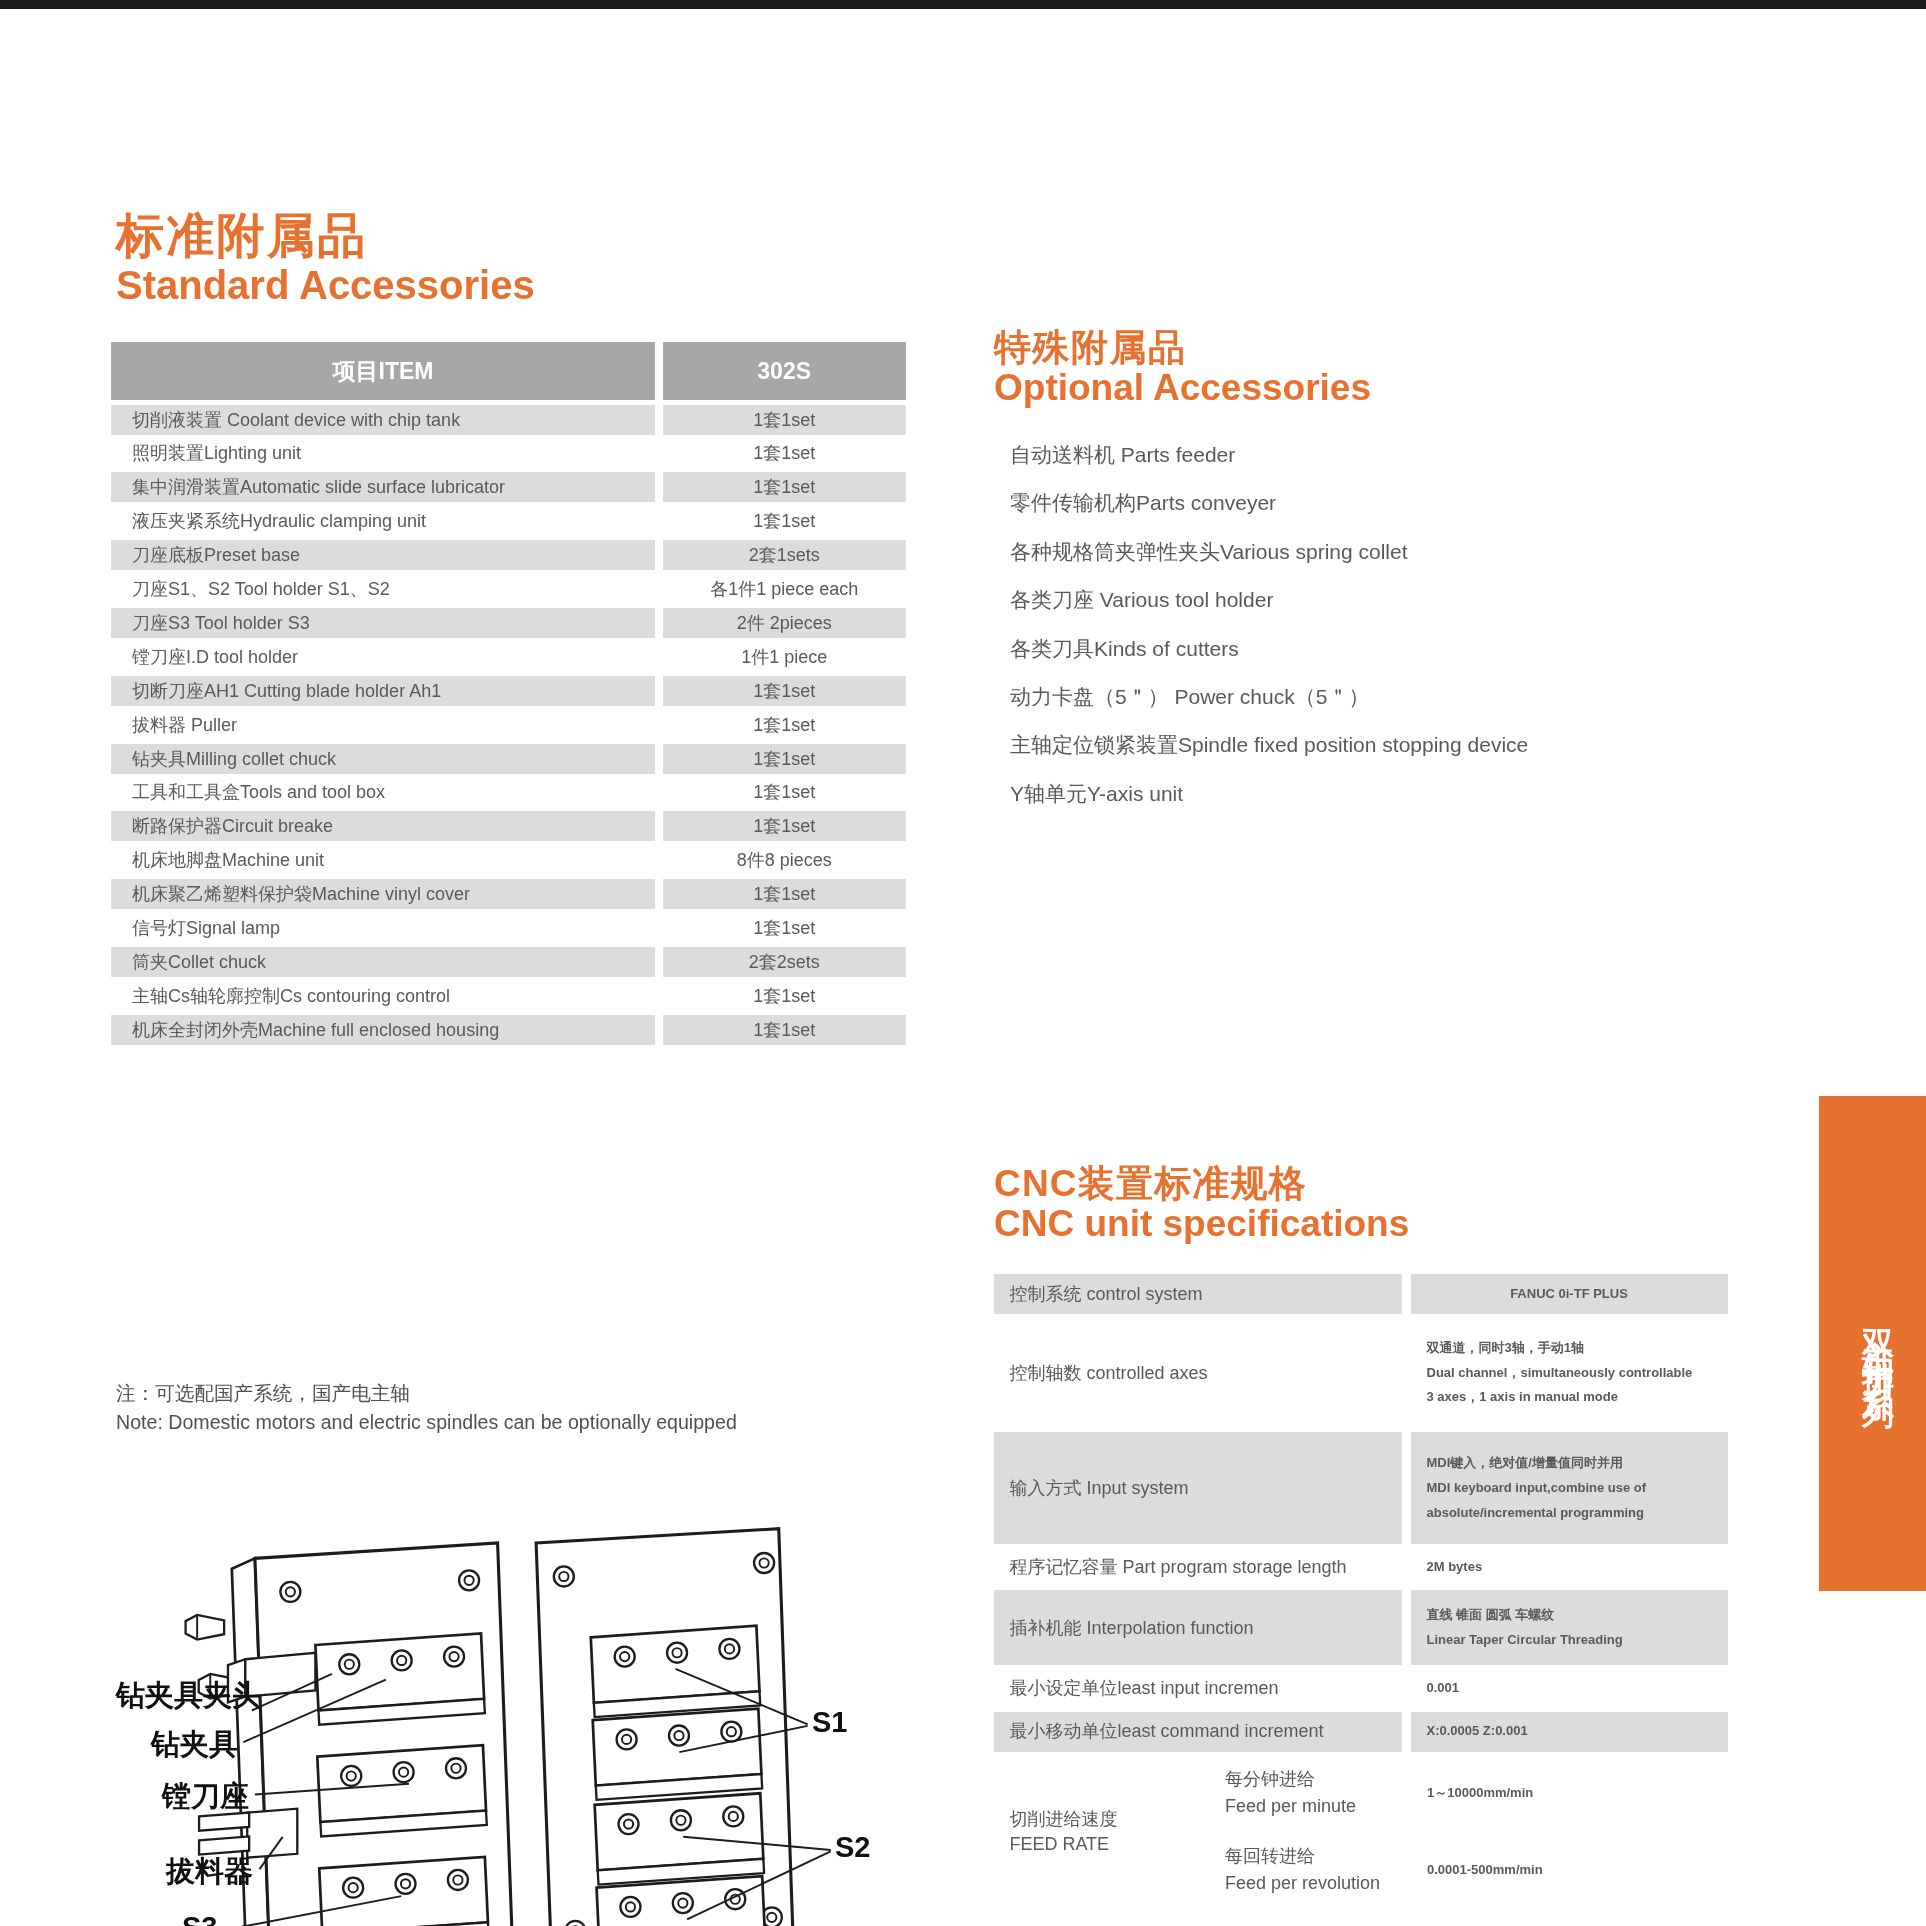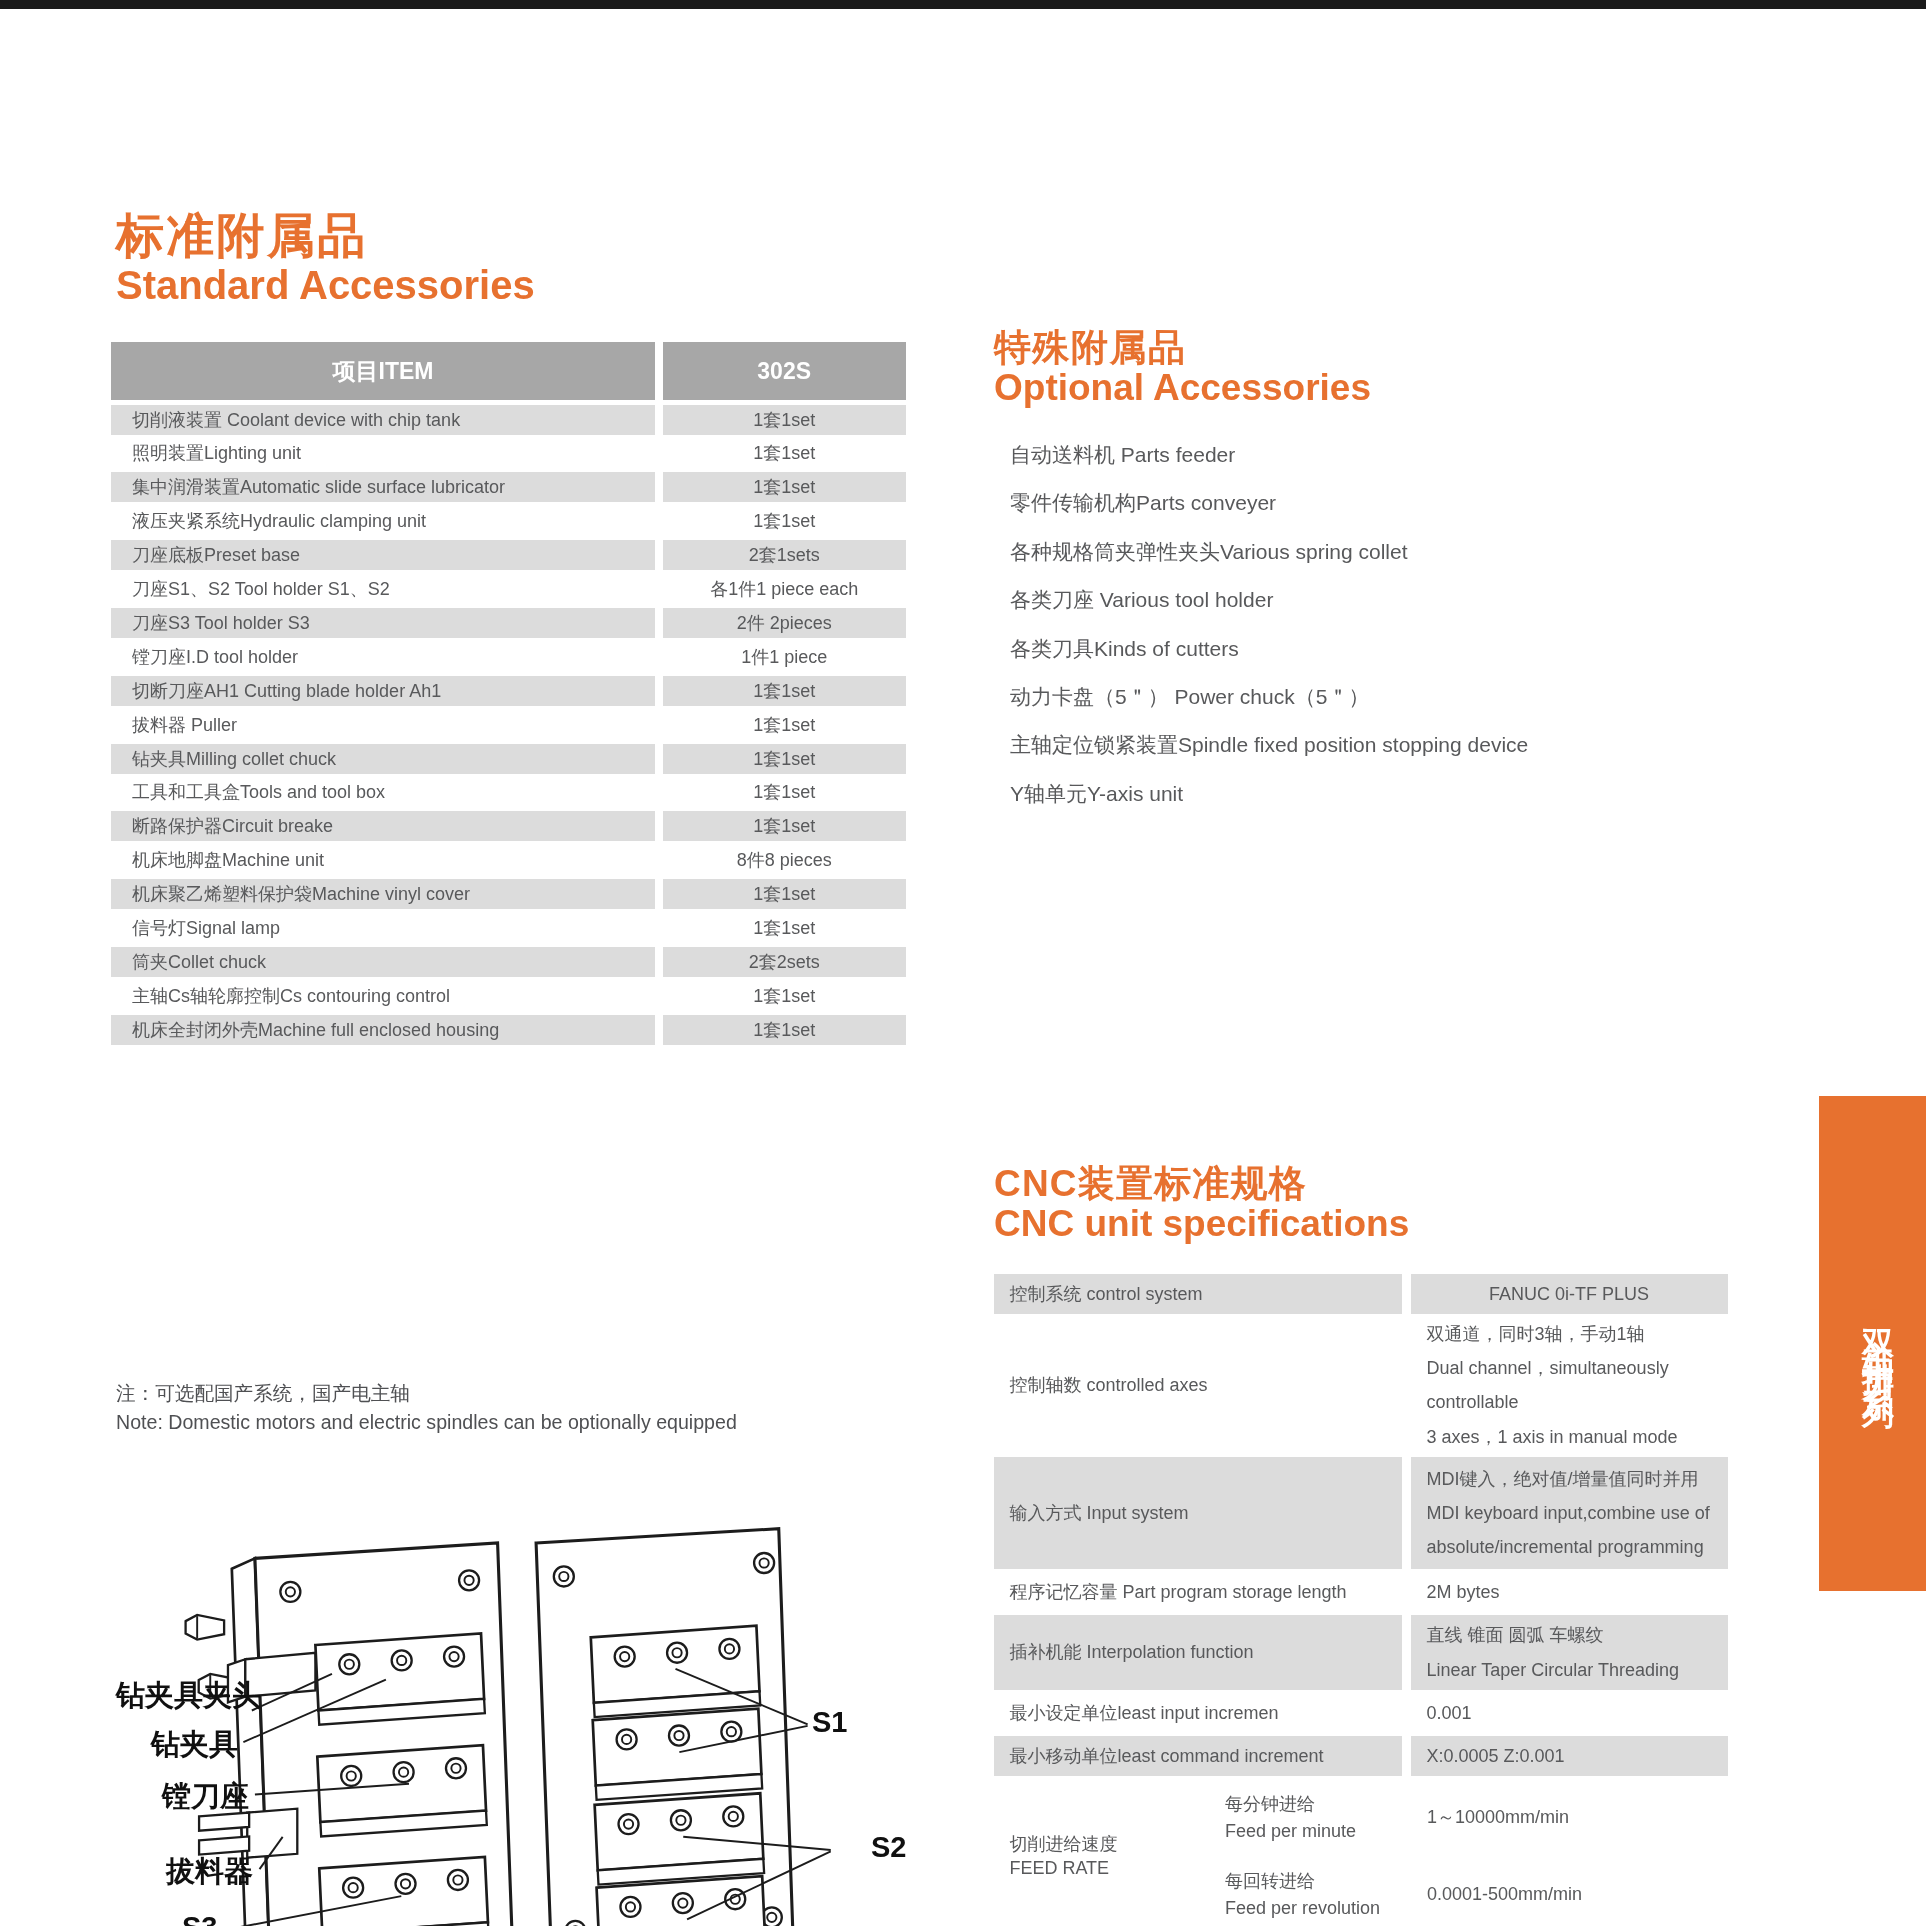--- a/index.html
+++ b/index.html
@@ -34,21 +34,21 @@
   .opt-list{position:absolute;left:994px;top:441px;width:770px;margin-left:16px;}
   .opt-item{font-size:21px;color:var(--text);margin-bottom:20.4px;white-space:nowrap;}
 
   
   .cnc-table{position:absolute;left:994px;top:1274px;width:734px;}
   .cnc-row{display:grid;column-gap:8.5px;margin-bottom:3.1px;}
   .cnc-row.two{grid-template-columns:408px 317px;}
   .cnc-row.three{grid-template-columns:216px 185px 317px;column-gap:8px;}
   .cnc-row>div{display:flex;flex-direction:column;justify-content:center;}
   .cnc-row .lab{padding-left:15.4px;font-size:18px;color:var(--text);line-height:1.35;}
-  .cnc-row .val{padding-left:16px;font-size:18px;color:var(--text);line-height:1.9;}
+  .cnc-row .val{padding-left:16px;font-size:13px;color:var(--text);line-height:1.9;font-weight:bold;}
   .cnc-row .val.center{padding-left:0;align-items:center;}
   .cnc-row .mid{font-size:18px;color:var(--text);padding-left:7px;}
   .cnc-row.shade>div{background:var(--shade);}
   .sub-blk{flex:1;display:flex;flex-direction:column;justify-content:center;line-height:1.5;}
 
   
   .diagram{position:absolute;left:116px;top:1464px;width:871px;height:986px;}
   .dlabel{position:absolute;font-size:29px;font-weight:bold;color:#101010;white-space:nowrap;}
 
   
@@ -342,20 +342,20 @@
     <line x1="2065" y1="1712" x2="1958" y2="2002"></line>
   </svg>
 
   <div class="dlabel" style="left:116px;top:1676px;">钻夹具夹头</div>
   <div class="dlabel" style="left:151px;top:1725px;">钻夹具</div>
   <div class="dlabel" style="left:162px;top:1777px;">镗刀座</div>
   <div class="dlabel" style="left:166px;top:1852px;">拔料器</div>
   <div class="dlabel" style="left:182px;top:1911px;">S3</div>
 
   <div class="dlabel" style="left:812px;top:1706px;">S1</div>
-  <div class="dlabel" style="left:871px;top:1831px;">S2</div>
+  <div class="dlabel" style="left:835px;top:1831px;">S2</div>
 
   <div class="side-tab">
     <span>双主轴排刀系列</span>
   </div>
 
 </div>
 
 
 </body></html>

